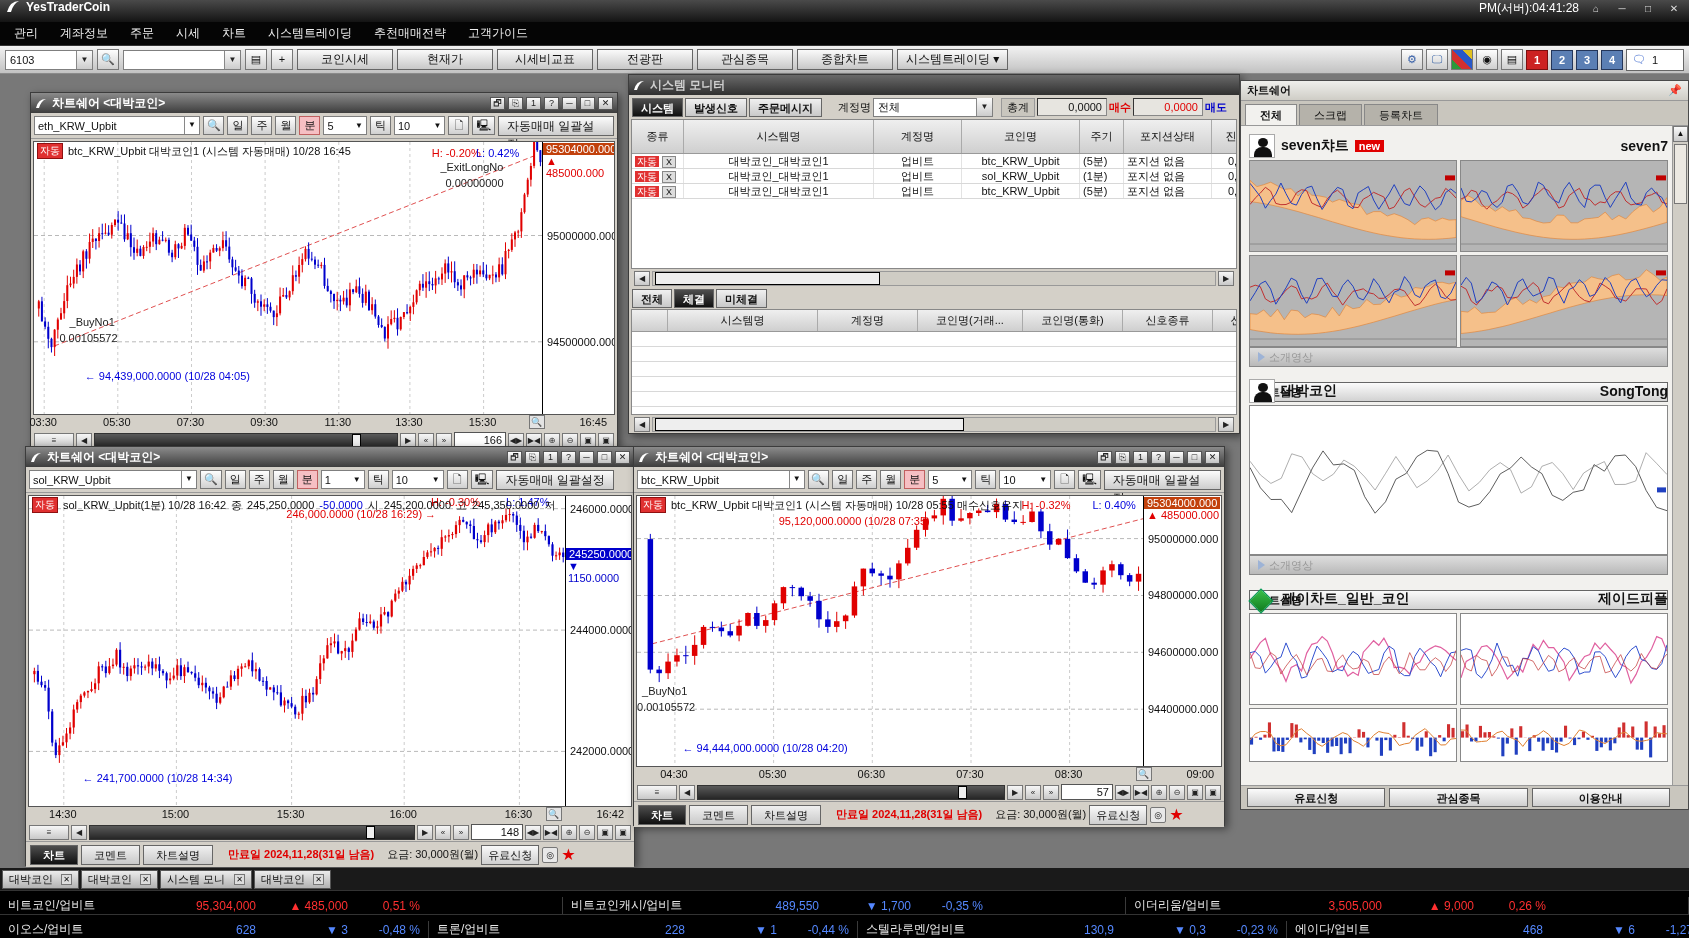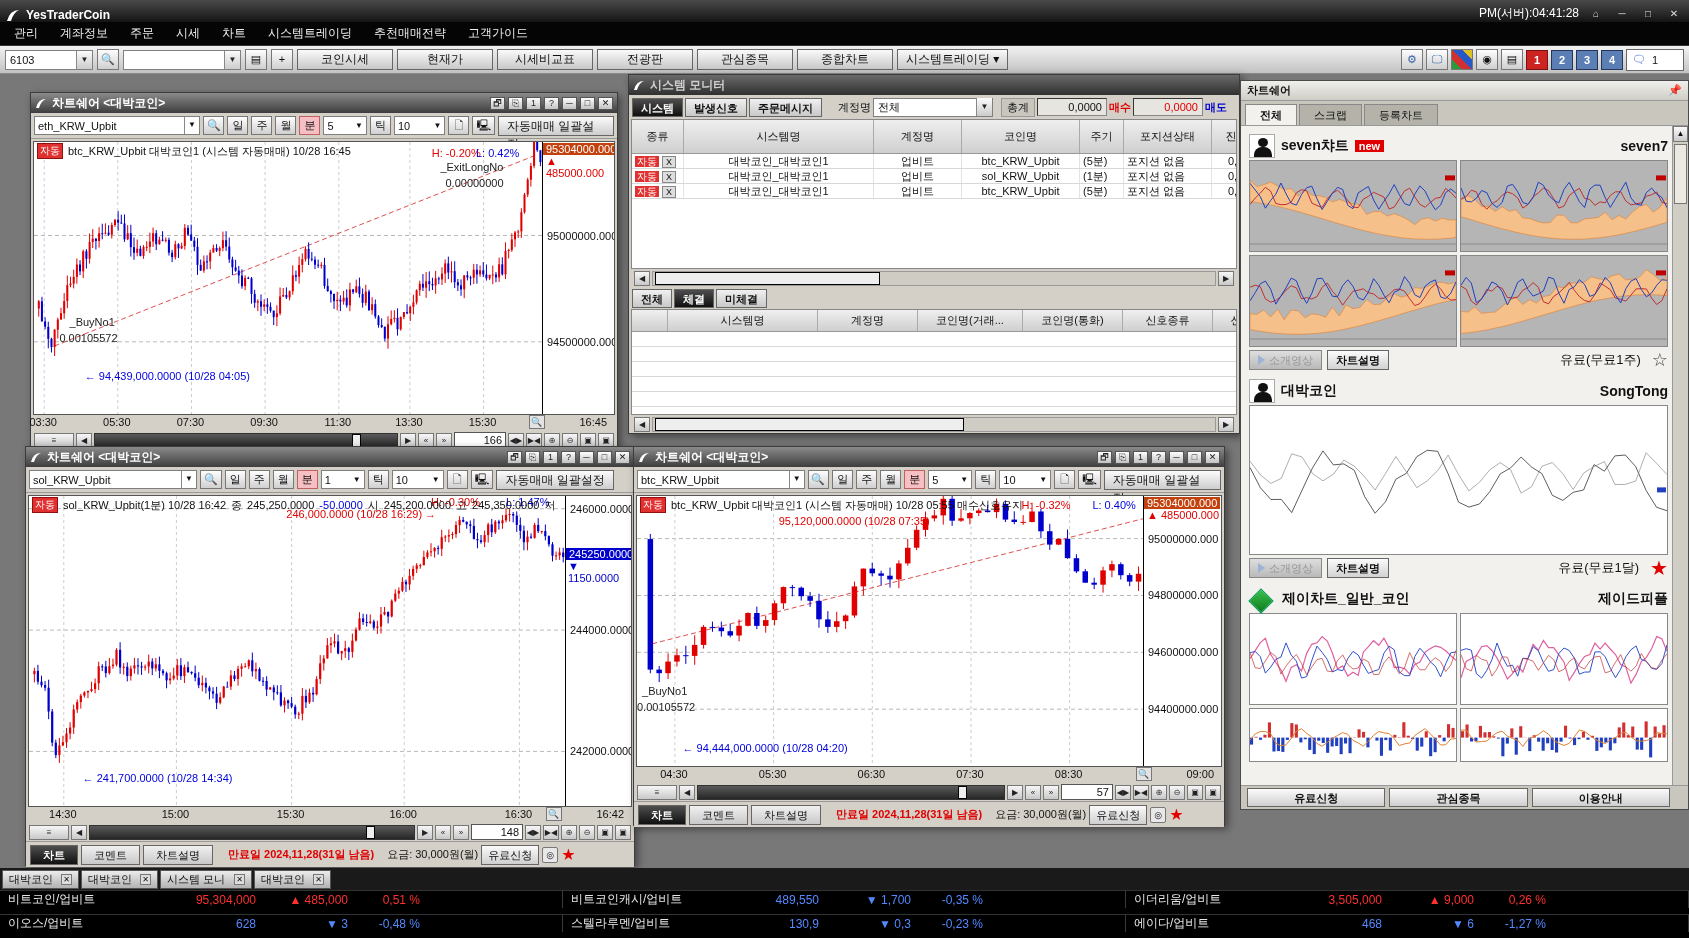--- a/index.html
+++ b/index.html
@@ -2,21 +2,21 @@
 <html><head>
 <meta charset="utf-8">
 <style>
   * { margin:0; padding:0; box-sizing:border-box; }
   html,body { width:1689px; height:938px; overflow:hidden; background:#787878;
     font-family:"Liberation Sans", sans-serif; font-size:11px; color:#111; }
   svg { display:block; overflow:hidden; }
 
   
   .titlebar { height:22px; background:linear-gradient(#4a4a4a,#141414); color:#fff;
-    display:flex; align-items:flex-end; padding:0 6px; gap:6px; font-size:12px; font-weight:bold; }
+    display:flex; align-items:flex-start; padding:0 6px; gap:6px; font-size:12px; font-weight:bold; }
   .titlebar .right { margin-left:auto; display:flex; align-items:center; gap:8px; font-weight:normal; }
   .winbtn { width:18px; height:14px; text-align:center; line-height:13px; font-size:10px; color:#ddd; }
   .menubar { height:24px; background:#050505; color:#eee; display:flex; align-items:center; gap:22px; padding:0 14px; font-size:12px; border-bottom:1px solid #333; }
   .menubar span { cursor:default; }
   .toolbar { height:28px; background:linear-gradient(#f2f2f2,#c2c2c2); display:flex; align-items:center; gap:4px; padding:0 5px; border-bottom:1px solid #8a8a8a; }
   .combo { background:#fff; border:1px solid #7f7f7f; height:20px; display:flex; align-items:center; padding-left:4px; }
   .combo .arr { margin-left:auto; width:16px; height:18px; background:linear-gradient(#fbfbfb,#cccccc); border-left:1px solid #888; text-align:center; font-size:8px; line-height:17px; color:#222; }
   .sqbtn { width:22px; height:21px; border:1px solid #777; background:linear-gradient(#fefefe,#cfcfcf); text-align:center; line-height:19px; font-size:11px; }
   .navbtn { min-width:96px; height:21px; border:1px solid #666; background:linear-gradient(#fafafa,#c8c8c8); text-align:center; line-height:19px; font-size:12px; padding:0 8px; }
   .toolbar .icons { margin-left:auto; display:flex; gap:3px; align-items:center; }
@@ -89,37 +89,37 @@
   .vscroll .thumb { position:absolute; top:18px; left:1px; right:1px; height:60px; background:#ece9e2; border:1px solid #777; }
   .card-head { display:flex; align-items:center; gap:6px; height:28px; }
   .card-head .who { font-weight:bold; font-size:14px; }
   .card-head .author { margin-left:auto; font-weight:bold; font-size:14px; }
   .newbadge { background:#e00000; color:#fff; font-weight:bold; padding:0 4px; font-size:11px; }
   .avatar { width:26px; height:24px; background:#fff; border:1px solid #aaa; position:relative; }
   .avatar:before { content:""; position:absolute; left:8px; top:3px; width:10px; height:9px; border-radius:50%; background:#111; }
   .avatar:after { content:""; position:absolute; left:4px; top:12px; width:18px; height:10px; border-radius:8px 8px 0 0; background:#111; }
   .thumbgrid { display:grid; grid-template-columns:1fr 1fr; gap:3px; }
   .thumb { border:1px solid #888; background:#b5b5b5; overflow:hidden; }
-  .cardbtns { display:flex; align-items:center; gap:5px; height:26px; }
+  .cardbtns { display:flex; gap:15px; height:26px;flex-direction:column; }
   .vbtn { height:20px; border:1px solid #888; background:linear-gradient(#dedede,#b9b9b9); color:#999; line-height:18px; padding:0 8px; display:flex; align-items:center; gap:4px; }
   .vbtn .play { width:0; height:0; border-left:7px solid #9db3d6; border-top:5px solid transparent; border-bottom:5px solid transparent; }
   .dbtn { height:20px; border:1px solid #666; background:linear-gradient(#fbfbfb,#d2d2d2); line-height:18px; padding:0 8px; font-weight:bold; }
   .feetxt { margin-left:auto; margin-right:6px; font-size:13px; }
   .ostar { font-size:18px; color:#444; }
   .greendia { width:18px; height:18px; background:linear-gradient(135deg,#39c04a,#0f7a1e); transform:rotate(45deg); margin:3px 6px 0 3px; border:1px solid #095; }
   .sb-foot { height:24px; display:flex; gap:4px; padding:2px 18px 2px 6px; background:#c9c6be; border-top:1px solid #999; flex:none; }
   .sb-foot .fb { flex:1; border:1px solid #666; background:linear-gradient(#fbfbfb,#cfcfcf); text-align:center; line-height:18px; font-weight:bold; }
 
   
   .bottombar { position:absolute; left:0; top:868px; width:1689px; height:70px; background:#000; }
   .wtabs { height:22px; display:flex; gap:2px; align-items:flex-end; padding:1px 2px; background:#1a1a1a; }
   .wtab { height:19px; background:linear-gradient(#ececec,#b2b2b2); border:1px solid #555; display:flex; align-items:center; gap:8px; padding:0 6px; max-width:92px; }
   .wtab .lbl { overflow:hidden; white-space:nowrap; max-width:64px; }
   .wtab .x { width:11px; height:11px; border:1px solid #777; background:#ddd; font-size:8px; line-height:9px; text-align:center; flex:none; }
-  .tkrow { height:24px; display:flex; align-items:flex-start; border-top:1px solid #333; }
+  .tkrow { height:24px; display:flex; align-items:flex-end; border-top:1px solid #333; }
   .tk { flex:1; display:flex; align-items:center; gap:6px; padding:0 8px; border-right:1px solid #3a3a3a; font-size:12px; }
   .tk .lbl { color:#e8e8e8; width:158px; flex:none; }
   .tk .pr { width:84px; text-align:right; }
   .tk .ch { width:86px; text-align:right; }
   .tk .pc { width:66px; text-align:right; }
   .up2 { color:#ff3030; } .down2 { color:#5588ff; }
 
   .logo-swoosh { flex:none; }
 </style>
 </head>
@@ -1627,20 +1627,26 @@
 
   </div>
   <div class="tkrow">
     <div class="tk">
       <span class="lbl">이오스/업비트</span>
       <span class="pr down2">628</span>
       <span class="ch down2"><span>▼</span> <span>3</span></span>
       <span class="pc down2">-0,48 %</span>
     </div>
     <div class="tk">
+      <span class="lbl">트론/업비트</span>
+      <span class="pr down2">228</span>
+      <span class="ch down2"><span>▼</span> <span>1</span></span>
+      <span class="pc down2">-0,44 %</span>
+    </div>
+    <div class="tk">
       <span class="lbl">스텔라루멘/업비트</span>
       <span class="pr down2">130,9</span>
       <span class="ch down2"><span>▼</span> <span>0,3</span></span>
       <span class="pc down2">-0,23 %</span>
     </div>
     <div class="tk">
       <span class="lbl">에이다/업비트</span>
       <span class="pr down2">468</span>
       <span class="ch down2"><span>▼</span> <span>6</span></span>
       <span class="pc down2">-1,27 %</span>

